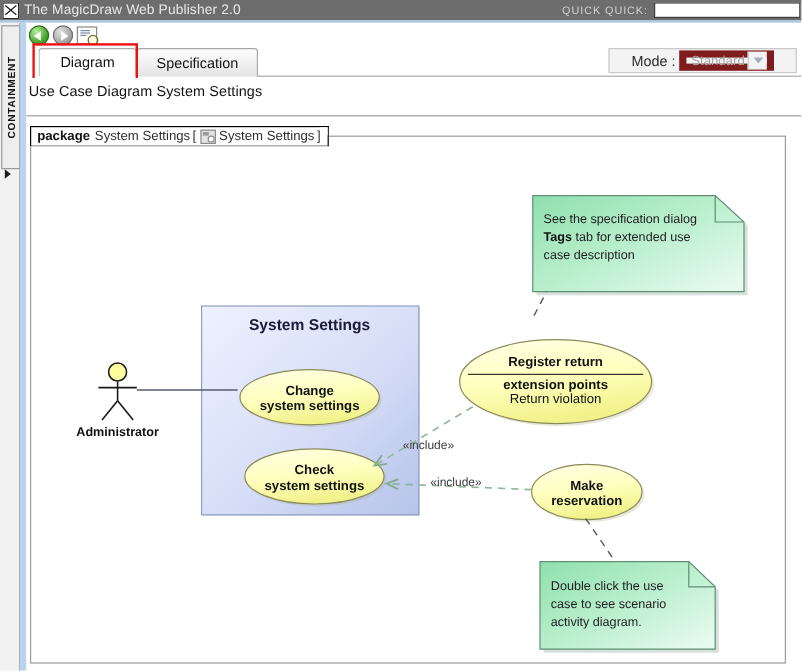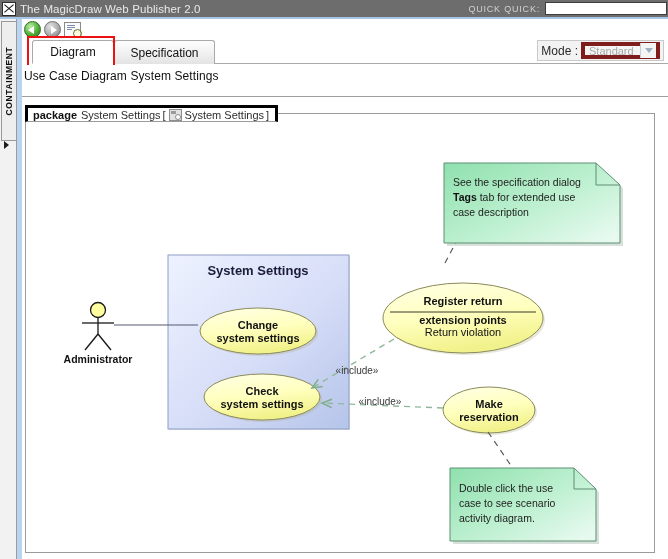--- a/index.html
+++ b/index.html
@@ -108,26 +108,26 @@
     position:absolute;left:193px;top:25px;width:453px;height:1px;background:#a9a9a9;
   }
   .tab-highlight{
     position:absolute;left:27px;top:36px;width:88px;height:31px;
     border:2px solid #ee1111;box-sizing:border-box;pointer-events:none;
   }
 
   
   .mode-box{
     position:absolute;right:4px;top:40px;height:21px;display:flex;align-items:center;
-    background:#f3f3f3;border:1px solid #c9c9c9;padding:0 3px;box-sizing:border-box;
+    background:#f3f3f3;border:1px solid #c9c9c9;padding:0 18px;box-sizing:border-box;
   }
   .mode-label{font-size:12px;color:#2a2a2a;margin-right:3px;font-family:"Liberation Sans",sans-serif;}
   .mode-select{
     width:79px;height:17px;box-sizing:border-box;background:#f4f4f4;
-    border:4px solid #7f1d1d;display:flex;align-items:center;justify-content:space-between;
+    border:6px solid #7f1d1d;display:flex;align-items:center;justify-content:space-between;
   }
   .mode-value{font-size:11px;color:#a7a7a7;padding-left:4px;}
   .mode-caret-box{
     width:15px;height:15px;background:#f4f4f4;border-left:1px solid #c4cdd8;
     display:flex;align-items:center;justify-content:center;
   }
   .mode-caret{
     width:0;height:0;border-left:4px solid transparent;border-right:4px solid transparent;
     border-top:5px solid #9fb0c2;
   }
@@ -145,21 +145,21 @@
   .canvas{
     position:absolute;left:22px;top:100px;width:646px;height:459px;background:#ffffff;
     overflow:hidden;
   }
   .pkg-frame{
     position:absolute;left:3px;top:13px;width:630px;height:440px;
     border:1px solid #9b9b9b;background:#ffffff;box-sizing:border-box;
   }
   .pkg-tab{
     position:absolute;left:3px;top:5px;height:17px;
-    border:3px solid #000000;border-bottom:1px solid #9b9b9b;background:#ffffff;
+    border:1px solid #000000;border-bottom:1px solid #9b9b9b;background:#ffffff;
     box-sizing:border-box;display:flex;align-items:center;padding:0 4px 0 5px;
     font-size:11px;color:#2e2e2e;white-space:nowrap;
   }
   .pkg-tab .kw{font-weight:bold;color:#111;margin-right:4px;}
   .pkg-tab .brk{margin:0 2px;}
   .pkg-mini-icon{
     display:inline-block;width:11px;height:10px;background:#e2e2e2;border:1px solid #8d8d8d;
     position:relative;margin:0 3px 0 1px;vertical-align:-1px;
   }
   .pkg-mini-icon:before{

